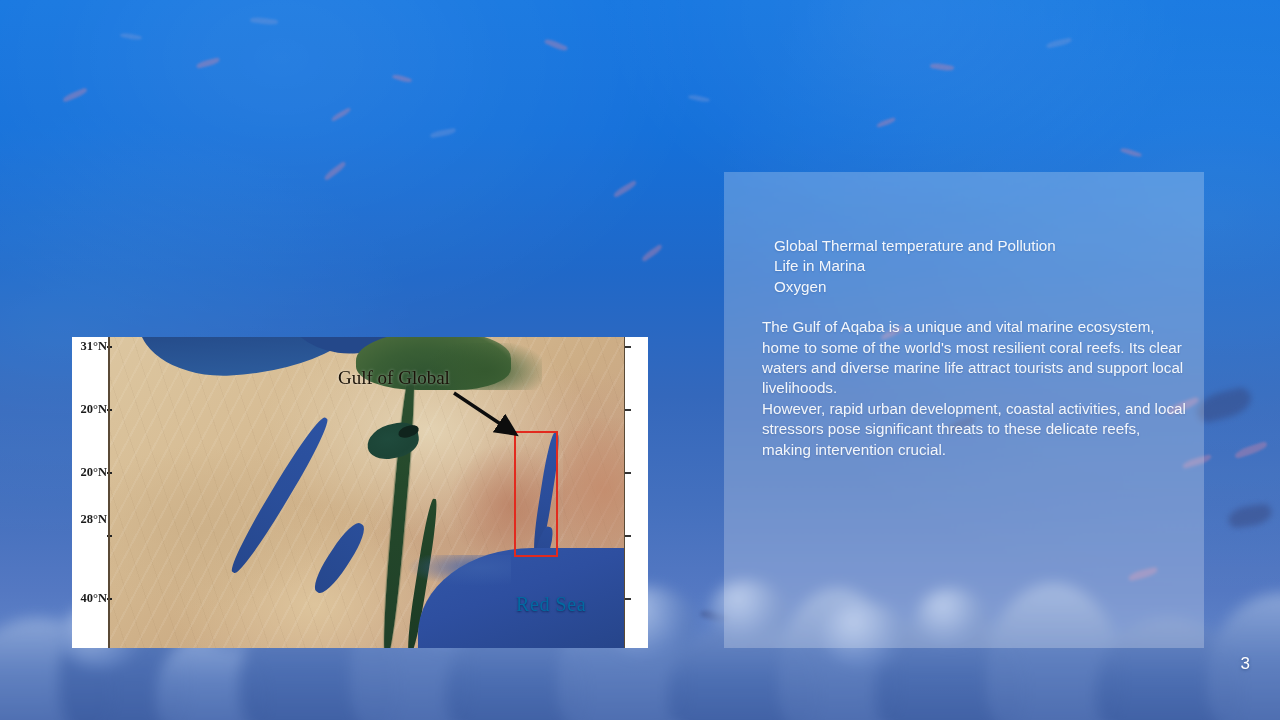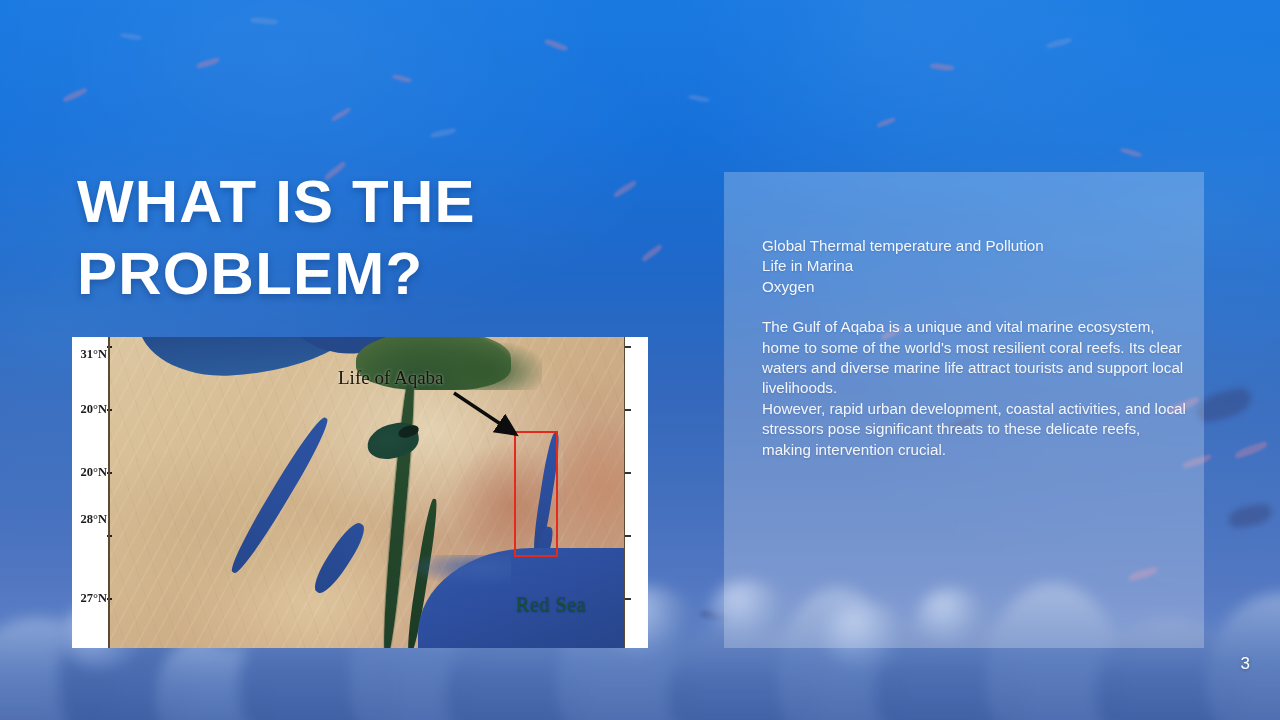--- a/index.html
+++ b/index.html
@@ -89,21 +89,21 @@
     background:rgba(255,255,255,.24);
     backdrop-filter:blur(1px);
   }
   #panel-body{
     position:absolute; left:38px; top:64px; right:18px;
     color:rgba(255,255,255,.93);
     font-size:15.2px;
     line-height:20.4px;
     text-shadow:0 1px 2px rgba(30,60,110,.25);
   }
-  #panel-body .list { white-space:pre-line; }
+  #panel-body .list { white-space:pre-line;margin-left:12px; }
   #panel-body .gap { height:20px; }
   #panel-body .para { white-space:pre-line; }
 
   
   #map{
     position:absolute; left:72px; top:337px; width:576px; height:311px;
     background:#ffffff;
     overflow:hidden;
   }
   
@@ -262,21 +262,21 @@
   .ann-aqaba{
     position:absolute; z-index:9;
     font-family:"Liberation Serif", serif;
     font-size:19px; color:#1a1208;
     white-space:nowrap;
     text-shadow:0 0 3px rgba(255,255,255,.55);
   }
   .ann-redsea{
     position:absolute; z-index:9;
     font-family:"Liberation Serif", serif;
-    font-size:20px; color:#14532d;
+    font-size:20px; color:#0369a1;
     letter-spacing:.6px; white-space:nowrap;
     text-shadow:0 1px 2px rgba(0,20,60,.6);
   }
   .arrow{ position:absolute; z-index:9; }
 
   
   #slide-no{
     position:absolute; right:30px; bottom:46px;
     color:#ffffff; font-size:17px;
     text-shadow:0 1px 3px rgba(20,50,100,.5);
@@ -333,22 +333,20 @@
     <div class="knob" style="left:33%; bottom:86px; width:86px; height:70px;"></div>
     <div class="knob" style="left:40%; bottom:104px; width:70px; height:58px;"></div>
     <div class="knob" style="left:47%; bottom:78px; width:96px; height:74px;"></div>
     <div class="knob" style="left:55%; bottom:96px; width:76px; height:62px;"></div>
     <div class="knob" style="left:63%; bottom:70px; width:88px; height:66px;"></div>
     <div class="knob" style="left:70%; bottom:92px; width:70px; height:58px;"></div>
     <div class="knob" style="left:18%; bottom:88px; width:72px; height:60px;"></div>
     <div class="knob" style="left:8%;  bottom:70px; width:84px; height:64px;"></div>
   </div>
 
-  <div id="title">WHAT IS THE
-PROBLEM?</div>
 
   <div id="panel">
     <div id="panel-body">
       <div class="list">Global Thermal temperature and Pollution
 Life in Marina
 Oxygen</div>
       <div class="gap"></div>
       <div class="para">The Gulf of Aqaba is a unique and vital marine ecosystem, home to some of the world's most resilient coral reefs. Its clear waters and diverse marine life attract tourists and support local livelihoods.
 However, rapid urban development, coastal activities, and local stressors pose significant threats to these delicate reefs, making intervention crucial.</div>
     </div>
@@ -372,41 +370,41 @@
       <div class="suez"></div>
       <div class="suez2"></div>
       <div class="aqaba"></div>
       <div class="aqaba2"></div>
       <div class="redsea"></div>
       <div class="redsea-edge"></div>
     </div>
 
     <div class="redbox" style="left:442px; top:94px; width:44px; height:126px;"></div>
 
-    <div class="ann-aqaba" style="left:266px; top:30px;">Life of Aqaba</div>
+    <div class="ann-aqaba" style="left:266px; top:30px;">Gulf of Global</div>
     <svg class="arrow" style="left:378px; top:52px;" width="72" height="52" viewBox="0 0 72 52">
       <defs>
         <marker id="ah" markerWidth="7" markerHeight="7" refX="3.2" refY="3.3" orient="auto">
           <path d="M0,0 L7,3.3 L0,6.6 z" fill="#0d0d0d"></path>
         </marker>
       </defs>
       <line x1="4" y1="4" x2="58" y2="40" stroke="#0d0d0d" stroke-width="3.4" marker-end="url(#ah)"></line>
     </svg>
     <div class="ann-redsea" style="left:444px; top:256px;">Red Sea</div>
 
     <div class="axis-left">
-      <div class="lat" style="top:10px;">31°N</div>
+      <div class="lat" style="top:2px;">31°N</div>
       <div class="tick" style="top:9px;"></div>
       <div class="lat" style="top:65px;">20°N</div>
       <div class="tick" style="top:72px;"></div>
       <div class="lat" style="top:128px;">20°N</div>
       <div class="tick" style="top:135px;"></div>
       <div class="lat" style="top:175px;">28°N</div>
       <div class="tick" style="top:198px;"></div>
-      <div class="lat" style="top:254px;">27°N</div>
+      <div class="lat" style="top:254px;">40°N</div>
       <div class="tick" style="top:261px;"></div>
     </div>
     <div class="map-frame-line" style="left:36px;"></div>
 
     <div class="axis-right">
       <div class="tick" style="top:9px;"></div>
       <div class="tick" style="top:72px;"></div>
       <div class="tick" style="top:135px;"></div>
       <div class="tick" style="top:198px;"></div>
       <div class="tick" style="top:261px;"></div>

